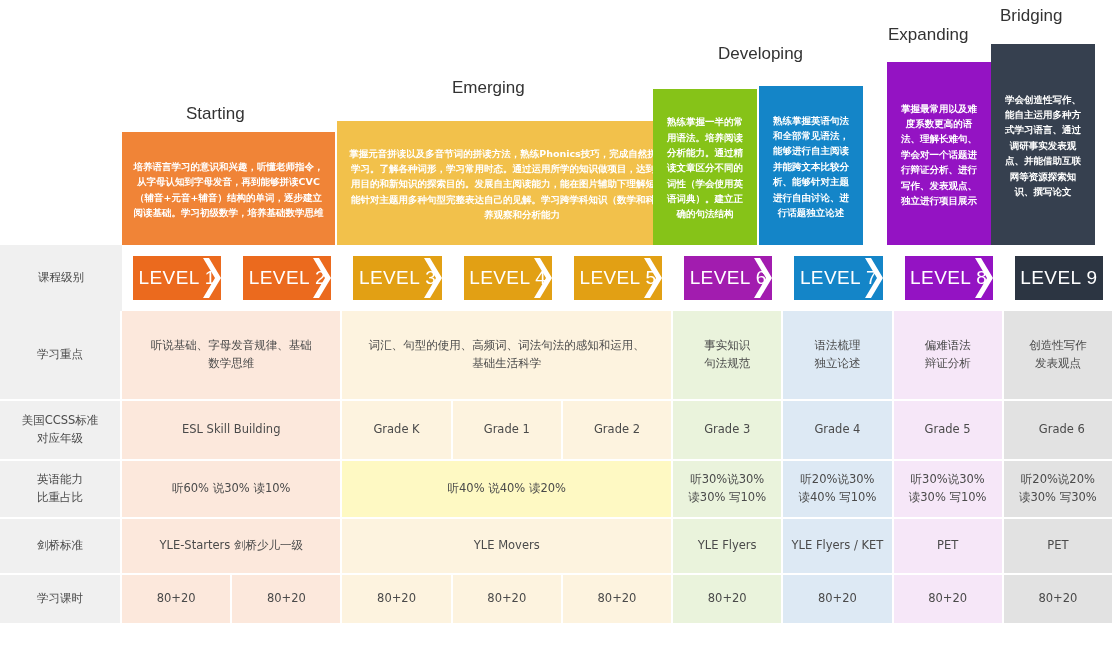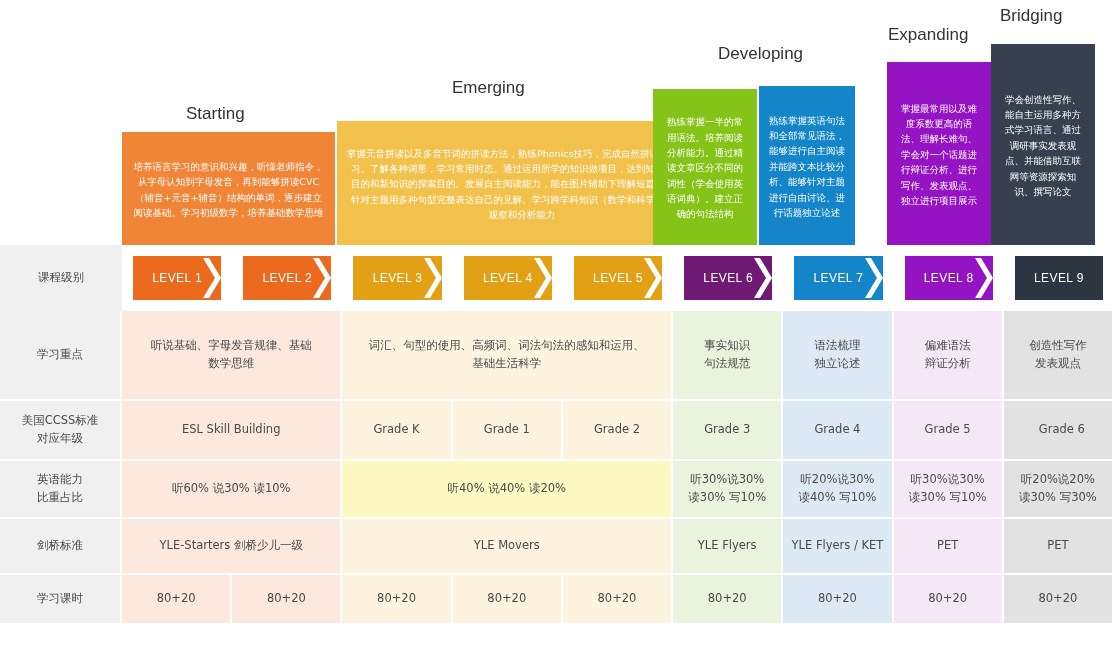--- a/index.html
+++ b/index.html
@@ -15,21 +15,21 @@
     position:absolute;font-size:17px;color:#333;white-space:nowrap;
     font-family:"Liberation Sans","DejaVu Sans",sans-serif;
   }
 
   
   .desc{
     position:absolute;box-sizing:border-box;
     color:#fff;font-size:9.5px;line-height:1.62;
     padding:10px 10px 8px 10px;text-align:center;
     font-family:"DejaVu Sans","Liberation Sans",sans-serif;
-    display:flex;align-items:center;justify-content:center;
+    display:flex;align-items:center;justify-content:center;font-weight:bold;
   }
   .desc span{display:block;width:100%;}
 
   
   table.grid{
     position:absolute;left:0;top:245px;border-collapse:separate;border-spacing:0;
     width:1114px;table-layout:fixed;
   }
   table.grid td{
     padding:0;vertical-align:middle;text-align:center;
@@ -39,21 +39,21 @@
   }
   td.rowhead{
     background:#f0f0f0;color:#333;font-size:14px;line-height:1.45;
     border-right:2px solid #fff;border-bottom:2px solid #fff;
   }
 
   
   tr.levelrow td{border-bottom:none;border-right:none;height:44px;padding:11px;}
   .lvlcell{position:relative;height:44px;overflow:hidden;}
   .lvltxt{
-    position:relative;z-index:3;color:#fff;font-size:12px;letter-spacing:.4px;
+    position:relative;z-index:3;color:#fff;font-size:19px;letter-spacing:.4px;
     line-height:44px;text-align:center;
     font-family:"Liberation Sans","DejaVu Sans",sans-serif;
   }
   
   .chev{
     position:absolute;z-index:4;top:0;right:-1px;width:20px;height:44px;
     pointer-events:none;
   }
   .chev svg{display:block;}
 
@@ -81,21 +81,21 @@
   <div id="desc-layer">
       <div class="desc" style="left: 122px; top: 132px; width: 213px; height: 113px; background: rgb(240, 132, 55);">
         <span>培养语言学习的意识和兴趣，听懂老师指令，从字母认知到字母发音，再到能够拼读CVC（辅音+元音+辅音）结构的单词，逐步建立阅读基础。学习初级数学，培养基础数学思维</span>
       </div>
       <div class="desc" style="left: 337px; top: 121px; width: 370px; height: 124px; background: rgb(242, 193, 75);">
         <span>掌握元音拼读以及多音节词的拼读方法，熟练Phonics技巧，完成自然拼读的全部学习。了解各种词形，学习常用时态。通过运用所学的知识做项目，达到知识的应用目的和新知识的探索目的。发展自主阅读能力，能在图片辅助下理解短篇文章，能针对主题用多种句型完整表达自己的见解。学习跨学科知识（数学和科学），培养观察和分析能力</span>
       </div>
       <div class="desc" style="left: 653px; top: 89px; width: 104px; height: 156px; background: rgb(134, 195, 24);">
         <span>熟练掌握一半的常用语法。培养阅读分析能力。通过精读文章区分不同的词性（学会使用英语词典）。建立正确的句法结构</span>
       </div>
-      <div class="desc" style="left: 759px; top: 86px; width: 96px; height: 159px; background: rgb(20, 133, 200);">
+      <div class="desc" style="left: 759px; top: 86px; width: 104px; height: 159px; background: rgb(20, 133, 200);">
         <span>熟练掌握英语句法和全部常见语法，能够进行自主阅读并能跨文本比较分析、能够针对主题进行自由讨论、进行话题独立论述</span>
       </div>
       <div class="desc" style="left: 875px; top: 62px; width: 104px; height: 183px; background: rgb(148, 19, 195); margin-left: 12px;">
         <span>掌握最常用以及难度系数更高的语法、理解长难句、学会对一个话题进行辩证分析、进行写作、发表观点、独立进行项目展示</span>
       </div>
       <div class="desc" style="left: 991px; top: 44px; width: 104px; height: 201px; background: rgb(54, 64, 79);">
         <span>学会创造性写作、能自主运用多种方式学习语言、通过调研事实发表观点、并能借助互联网等资源探索知识、撰写论文</span>
       </div>
     </div>
 
@@ -161,21 +161,21 @@
             <div class="lvlcell" style="background: rgb(226, 160, 20);">
               <div class="lvltxt">LEVEL 5</div>
               <div class="chev">
                 <svg width="20" height="44" viewBox="0 0 20 44">
                   <path d="M1,2 L13,22 L1,42 L7,42 L19,22 L7,2 Z" fill="#ffffff"></path>
                 </svg>
               </div>
             </div>
           </td>
           <td>
-            <div class="lvlcell" style="background: #701a75;">
+            <div class="lvlcell" style="background: #a21caf;">
               <div class="lvltxt">LEVEL 6</div>
               <div class="chev">
                 <svg width="20" height="44" viewBox="0 0 20 44">
                   <path d="M1,2 L13,22 L1,42 L7,42 L19,22 L7,2 Z" fill="#ffffff"></path>
                 </svg>
               </div>
             </div>
           </td>
           <td>
             <div class="lvlcell" style="background: rgb(20, 133, 200);">

